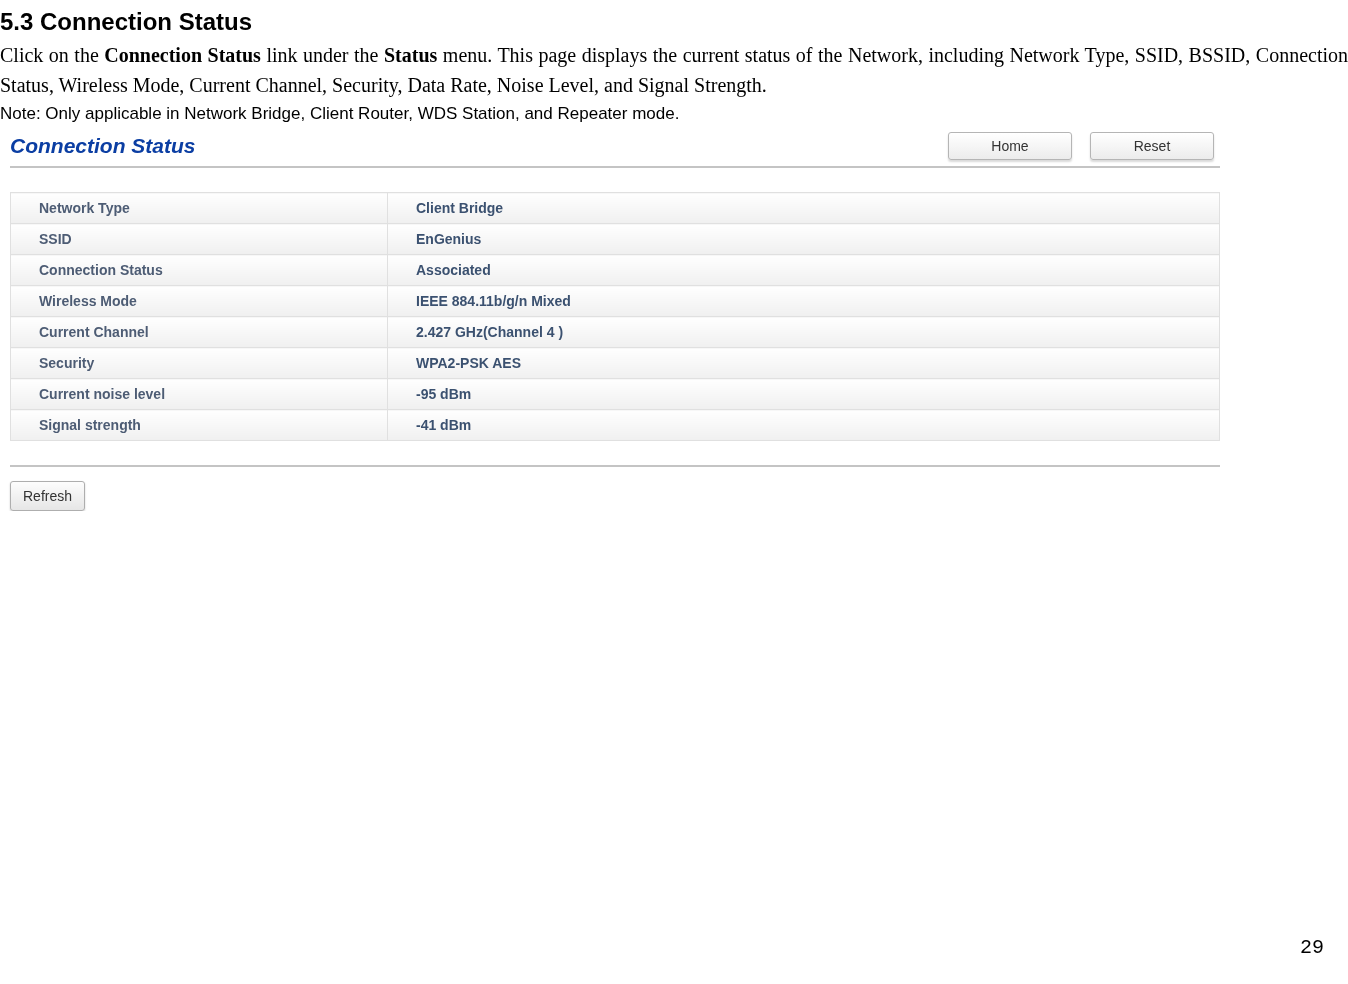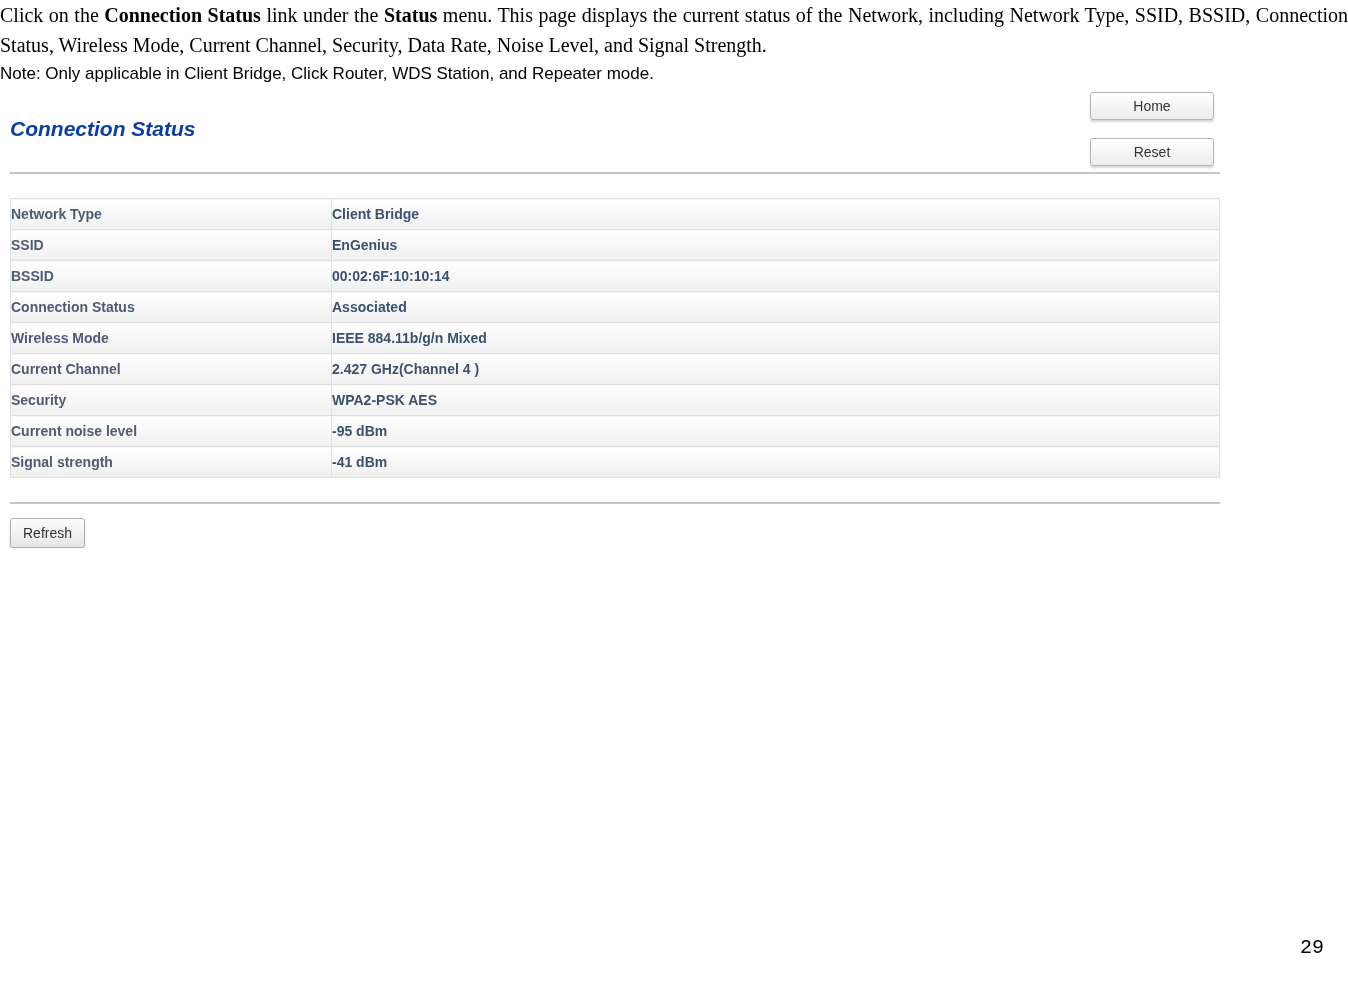--- a/index.html
+++ b/index.html
@@ -45,42 +45,42 @@
     border-bottom: 2px solid #c4c4c4;
     padding-bottom: 6px;
     margin-bottom: 24px;
   }
   .panel-title {
     font-size: 21px;
     font-weight: 700;
     font-style: italic;
     color: #0b3ea3;
   }
-  .panel-buttons { display: flex; gap: 18px; padding-right: 6px; flex-direction: column; }
+  .panel-buttons { display: flex; gap: 18px; padding-right: 6px; }
   .panel-btn {
     display: inline-block;
     min-width: 90px;
     text-align: center;
     padding: 5px 16px;
     font-size: 14px;
     color: #333;
     background: linear-gradient(#ffffff, #ececec);
     border: 1px solid #b5b5b5;
     border-radius: 3px;
     box-shadow: 0 2px 2px rgba(0,0,0,0.15);
   }
 
   .status-table {
     border-collapse: collapse;
     width: 100%;
     font-size: 14px;
   }
   .status-table td {
     border: 1px solid #e0e0e0;
-    padding: 5px 0;
+    padding: 5px 28px;
     font-weight: 700;
     vertical-align: middle;
     height: 20px;
   }
   .status-table td.label-cell {
     width: 320px;
     color: #4d5c74;
     background: linear-gradient(#ffffff, #f0f0f0);
   }
   .status-table td.value-cell {
@@ -109,27 +109,28 @@
     top: 936px;
     font-family: Liberation Mono, monospace;
     font-size: 20px;
   }
 </style>
 </head>
 <body>
 
 <div class="page">
 
+  <h2 class="section-heading">5.3   Connection Status</h2>
 
   <p class="body-text">
     <span>Click on the </span><span class="bold">Connection Status</span><span> link under the </span><span class="bold">Status</span><span> menu. This page displays the current status of the Network, including Network Type, SSID, BSSID, Connection Status, Wireless Mode, Current Channel, Security, Data Rate, Noise Level, and Signal Strength.</span>
   </p>
 
   <p class="note-text">
-    <span class="note-label">Note:</span><span> Only applicable in Client Bridge, Click Router, WDS Station, and Repeater mode.</span>
+    <span class="note-label">Note:</span><span> Only applicable in Network Bridge, Client Router, WDS Station, and Repeater mode.</span>
   </p>
 
   <div class="ui-panel">
 
     <div class="panel-header">
       <div class="panel-title">Connection Status</div>
       <div class="panel-buttons">
         <span class="panel-btn">Home</span>
         <span class="panel-btn">Reset</span>
       </div>
@@ -137,24 +138,20 @@
 
     <table class="status-table">
       <tbody>
         <tr>
           <td class="label-cell">Network Type</td>
           <td class="value-cell">Client Bridge</td>
         </tr>
         <tr>
           <td class="label-cell">SSID</td>
           <td class="value-cell">EnGenius</td>
-        </tr>
-        <tr>
-          <td class="label-cell">BSSID</td>
-          <td class="value-cell">00:02:6F:10:10:14</td>
         </tr>
         <tr>
           <td class="label-cell">Connection Status</td>
           <td class="value-cell">Associated</td>
         </tr>
         <tr>
           <td class="label-cell">Wireless Mode</td>
           <td class="value-cell">IEEE 884.11b/g/n Mixed</td>
         </tr>
         <tr>

